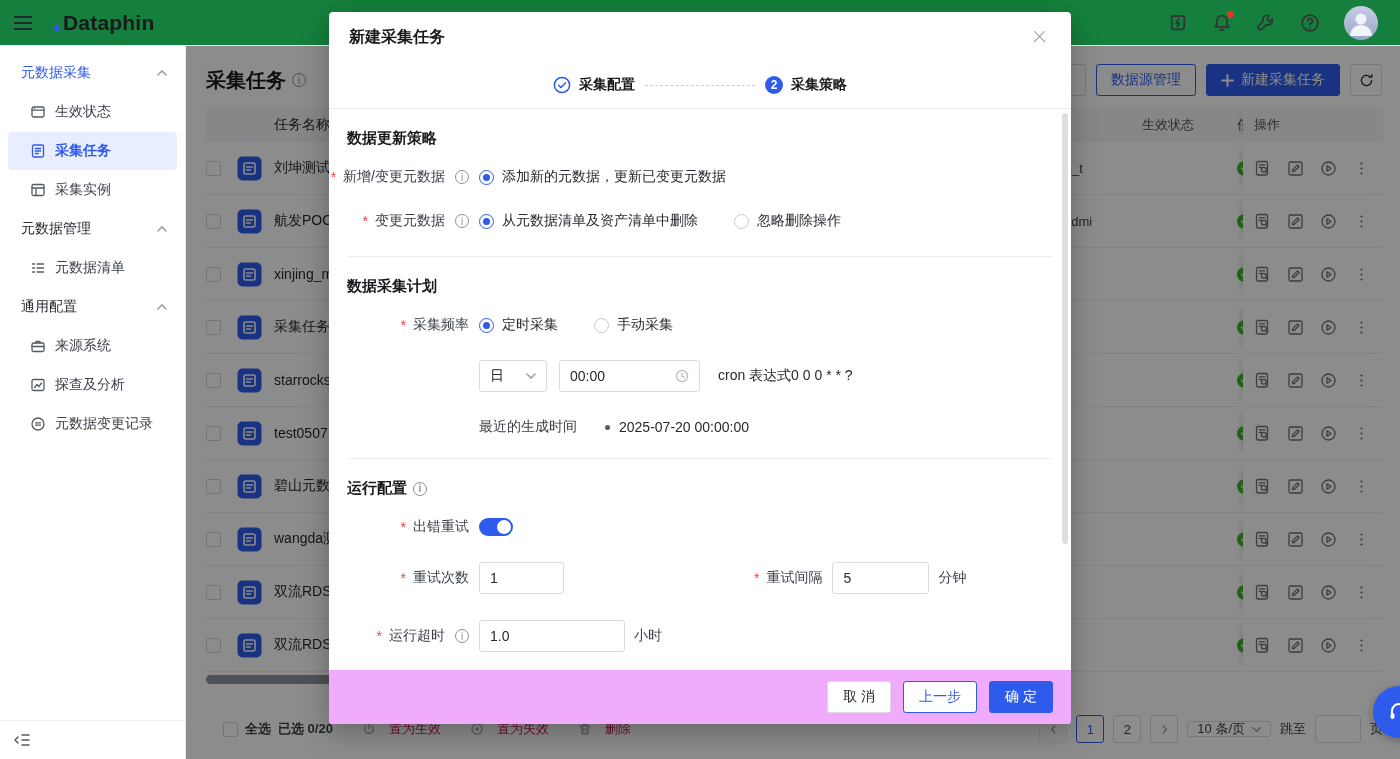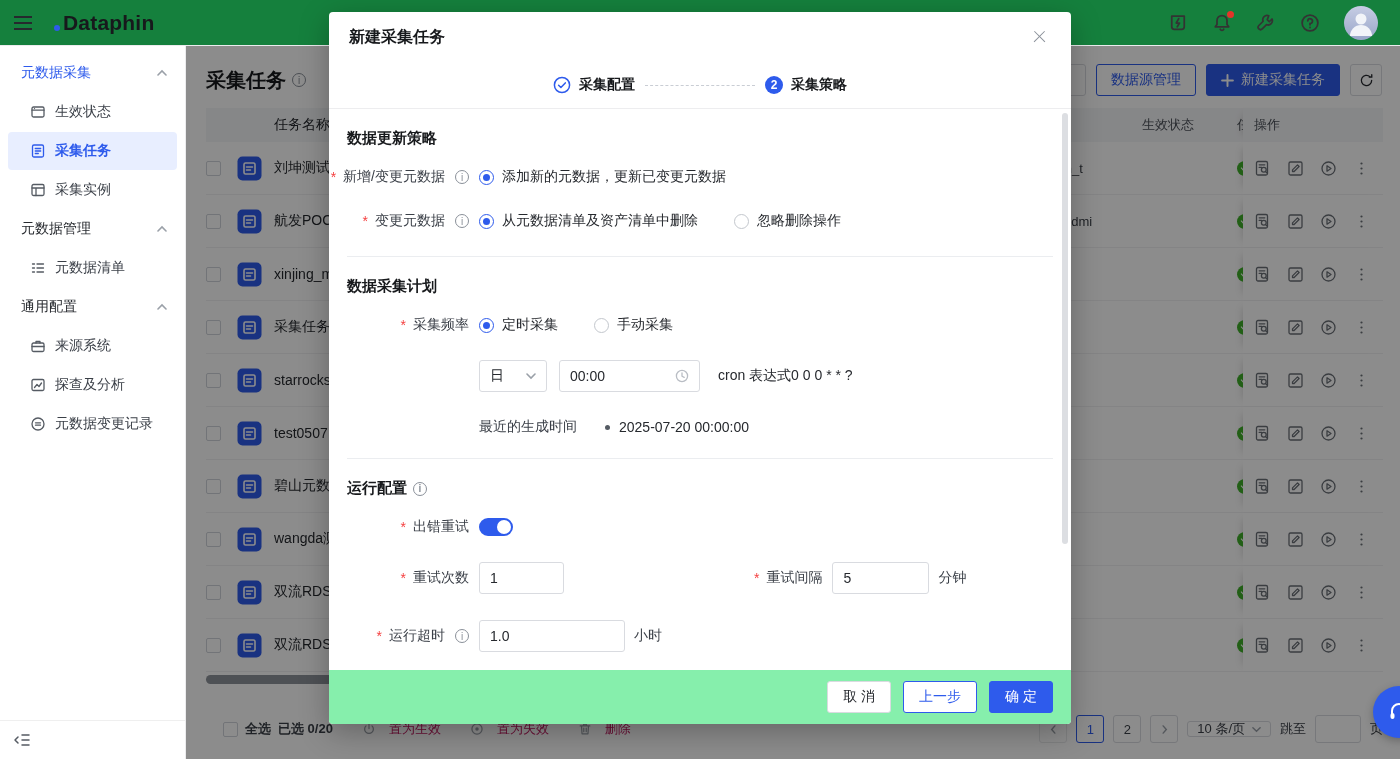--- a/index.html
+++ b/index.html
@@ -138,21 +138,21 @@
   .timebox svg { margin-left:auto; width:14px; height:14px; stroke:#b9bdc4; fill:none; stroke-width:1.3; stroke-linecap:round; }
   .cron { margin-left:18px; color:#26292e; }
   .recent-lb { color:#3a3f47; }
   .recent-dot { width:5px; height:5px; border-radius:50%; background:#555b63; margin:0 9px 0 28px; }
   .m-switch { width:34px; height:18px; border-radius:9px; background:#2e5bec; position:relative; cursor:pointer; }
   .m-switch::after { content:""; position:absolute; top:2px; right:2px; width:14px; height:14px; border-radius:50%; background:#fff; }
   .num-input { height:32px; border:1px solid #d9dbe0; border-radius:3px; padding:0 10px; font-size:14px; color:#26292e; background:#fff; }
   .unit { margin-left:9px; color:#3a3f47; }
   .m-scrollbar { position:absolute; right:3px; top:4px; bottom:4px; width:6px; border-radius:3px; background:transparent; }
   .m-scrollbar .vthumb { width:6px; height:78%; border-radius:3px; background:#dcdee2; cursor:pointer; }
-  .m-foot { height:54px; display:flex; align-items:center; justify-content:flex-end; gap:12px; padding:0 18px; background:#86efac; border-radius:0 0 4px 4px; }
+  .m-foot { height:54px; display:flex; align-items:center; justify-content:flex-end; gap:12px; padding:0 18px; background:#f0abfc; border-radius:0 0 4px 4px; }
   .mbtn { min-width:62px; height:32px; border-radius:3px; border:1px solid #d9dbe0; background:#fff; font-size:14px;
     color:#26292e; cursor:pointer; padding:0 15px; }
   .mbtn.ghost-blue { border-color:#2e5bec; color:#2e5bec; }
   .mbtn.primary { background:#2e5bec; border-color:#2e5bec; color:#fff; }
 </style>
 </head>
 <body>
 
 <div class="topbar">
   <div class="hamburger">

